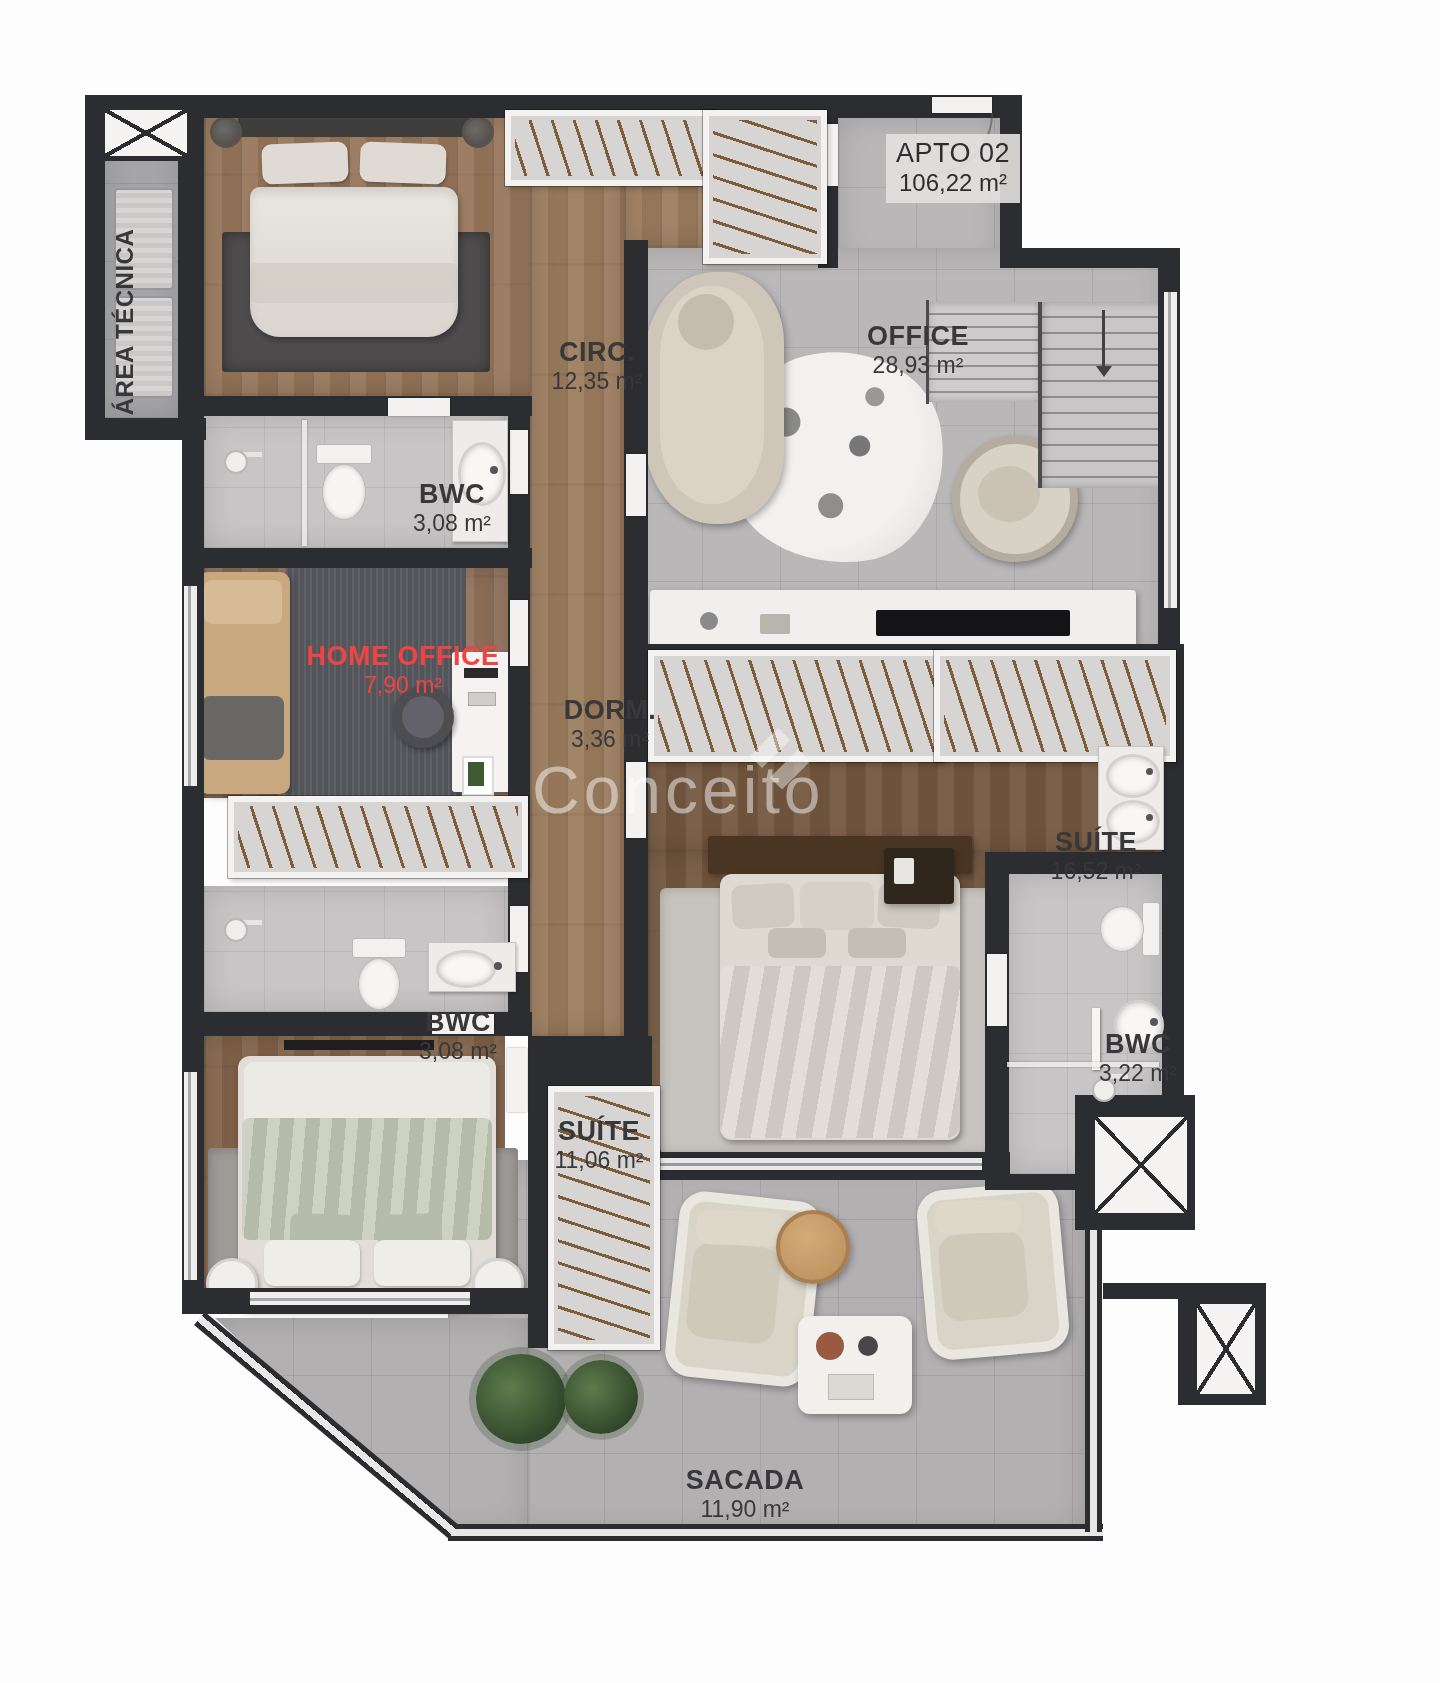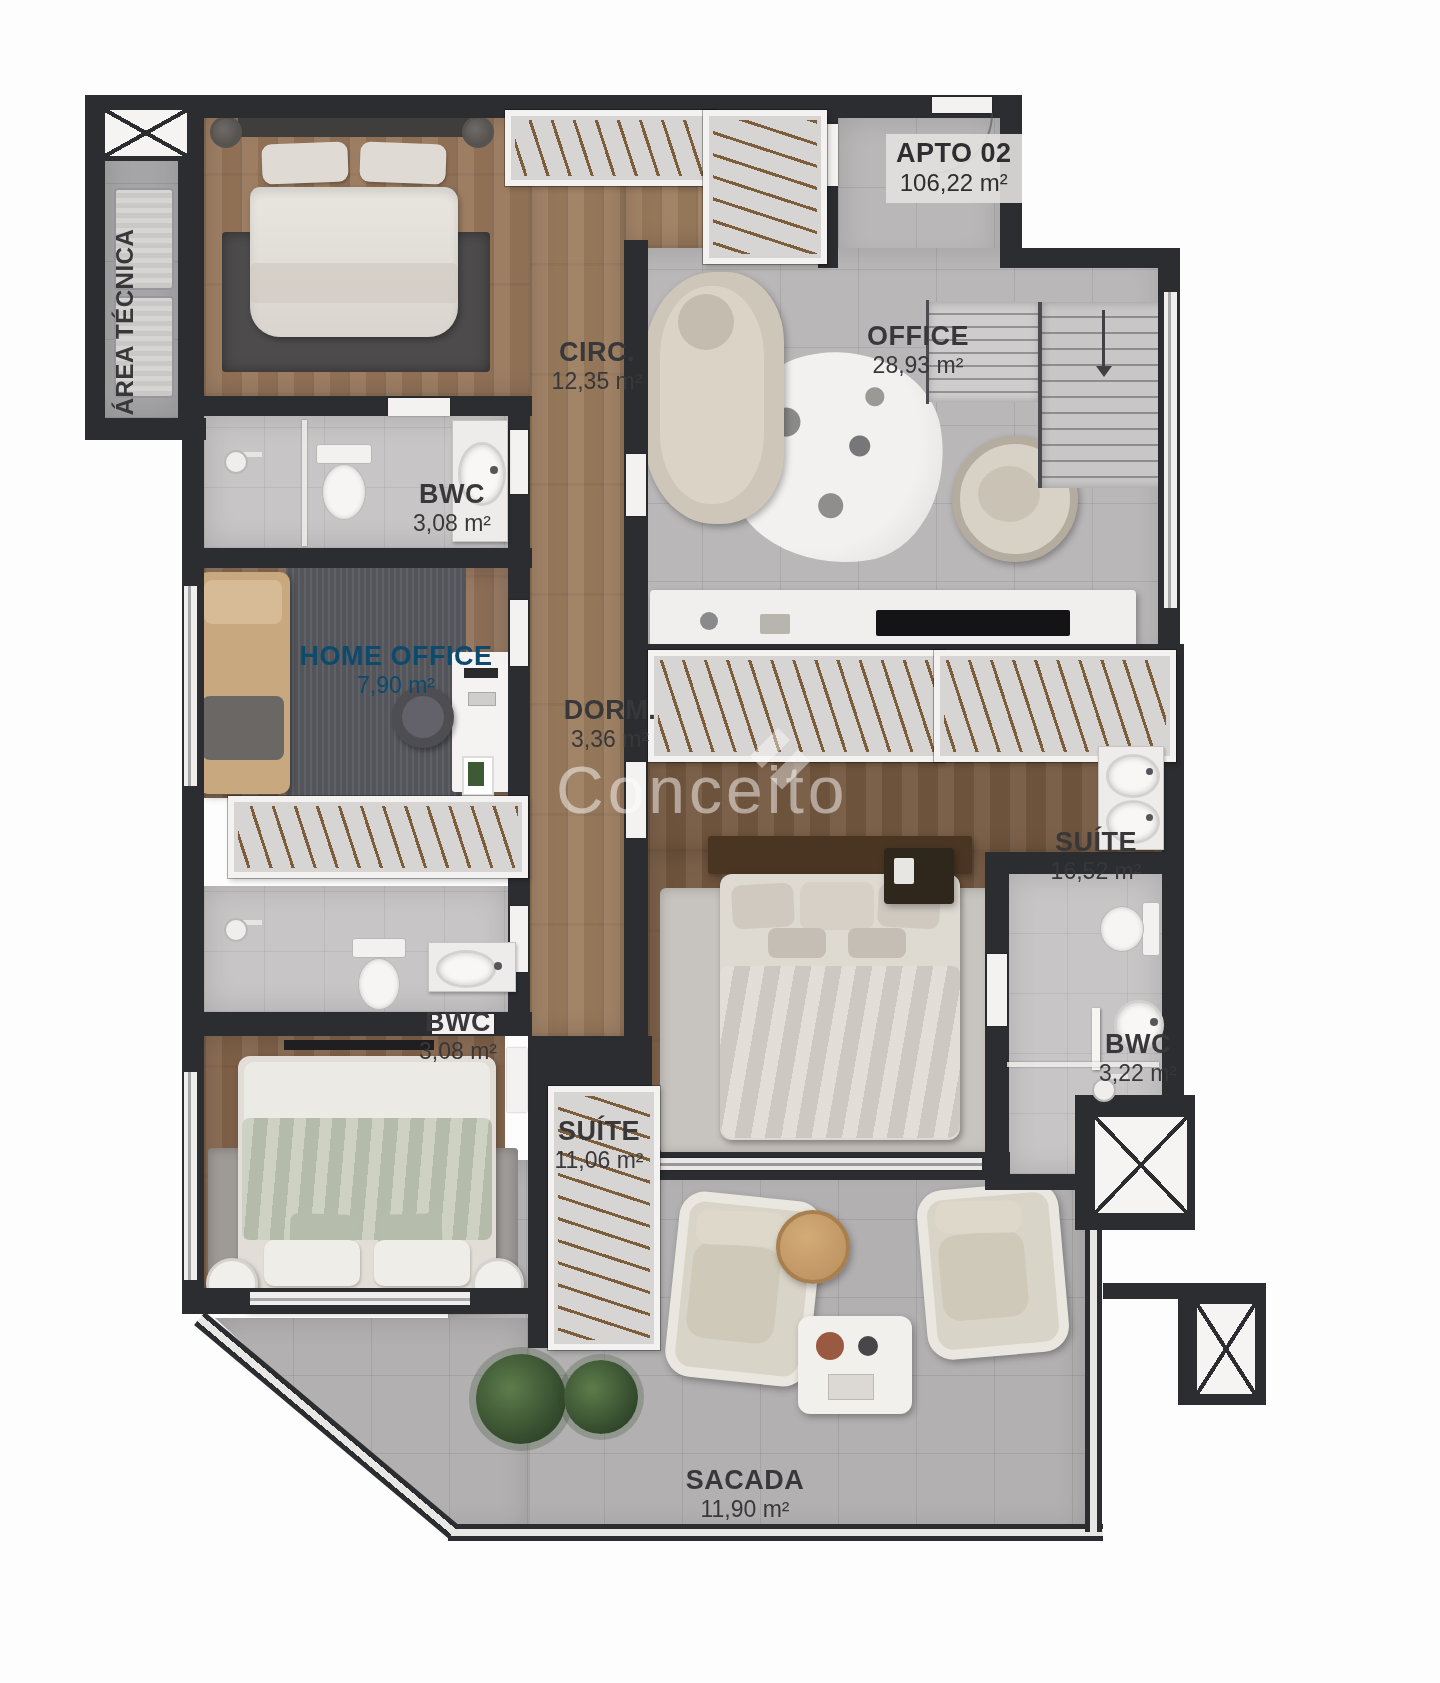--- a/index.html
+++ b/index.html
@@ -42,26 +42,26 @@
   .dot{position:absolute;background:#55565a;border-radius:50%;}
   .glass{position:absolute;background:rgba(240,240,238,.8);box-shadow:0 0 2px rgba(0,0,0,.4);}
   .xbox{position:absolute;background:#f5f4f2;border:5px solid #2b2d30;
     background-image:
       linear-gradient(to top right, transparent calc(50% - 2px), #2b2d30 calc(50% - 2px), #2b2d30 calc(50% + 2px), transparent calc(50% + 2px)),
       linear-gradient(to bottom right, transparent calc(50% - 2px), #2b2d30 calc(50% - 2px), #2b2d30 calc(50% + 2px), transparent calc(50% + 2px));}
   
   .room-label{position:absolute;transform:translate(-50%,-50%);text-align:center;color:#38383a;white-space:nowrap;z-index:40;line-height:1.1;}
   .room-label .nm{font-weight:700;font-size:27px;letter-spacing:.5px;}
   .room-label .ar{font-weight:400;font-size:23px;margin-top:1px;}
-  .room-label.white{color:#0c4a6e;}
+  .room-label.white{color:#ef4444;margin-left:7px;}
   .room-label.rot{transform:translate(-50%,-50%) rotate(-90deg);}
   .apto-box{position:absolute;background:rgba(226,225,223,.9);padding:4px 10px 6px;text-align:center;z-index:40;color:#2e2e30;}
-  .apto-box .nm{font-weight:700;font-size:27px;letter-spacing:.5px;}
+  .apto-box .nm{font-weight:400;font-size:27px;letter-spacing:.5px;}
   .apto-box .ar{font-weight:400;font-size:24px;}
-  .wm{position:absolute;color:rgba(255,255,255,.48);font-size:66px;font-weight:300;letter-spacing:4px;line-height:1.18;z-index:50;padding-left:24px;}
+  .wm{position:absolute;color:rgba(255,255,255,.48);font-size:66px;font-weight:300;letter-spacing:4px;line-height:1.18;z-index:50;}
   .shadowed{box-shadow:2px 3px 7px rgba(0,0,0,.3);}
 </style>
 </head>
 <body>
 
 <div class="plan">
 
   <div class="abs tile z1" style="--c:#b2b0b1;left:448px;top:1160px;width:637px;height:372px;"></div>
   <div class="abs tile z1" style="--c:#b2b0b1;left:215px;top:1318px;width:315px;height:214px;clip-path:polygon(0 0,100% 0,100% 100%,74% 100%);"></div>
   <div class="abs tile z1" style="--c:#a5a4a6;left:103px;top:118px;width:79px;height:300px;"></div>

